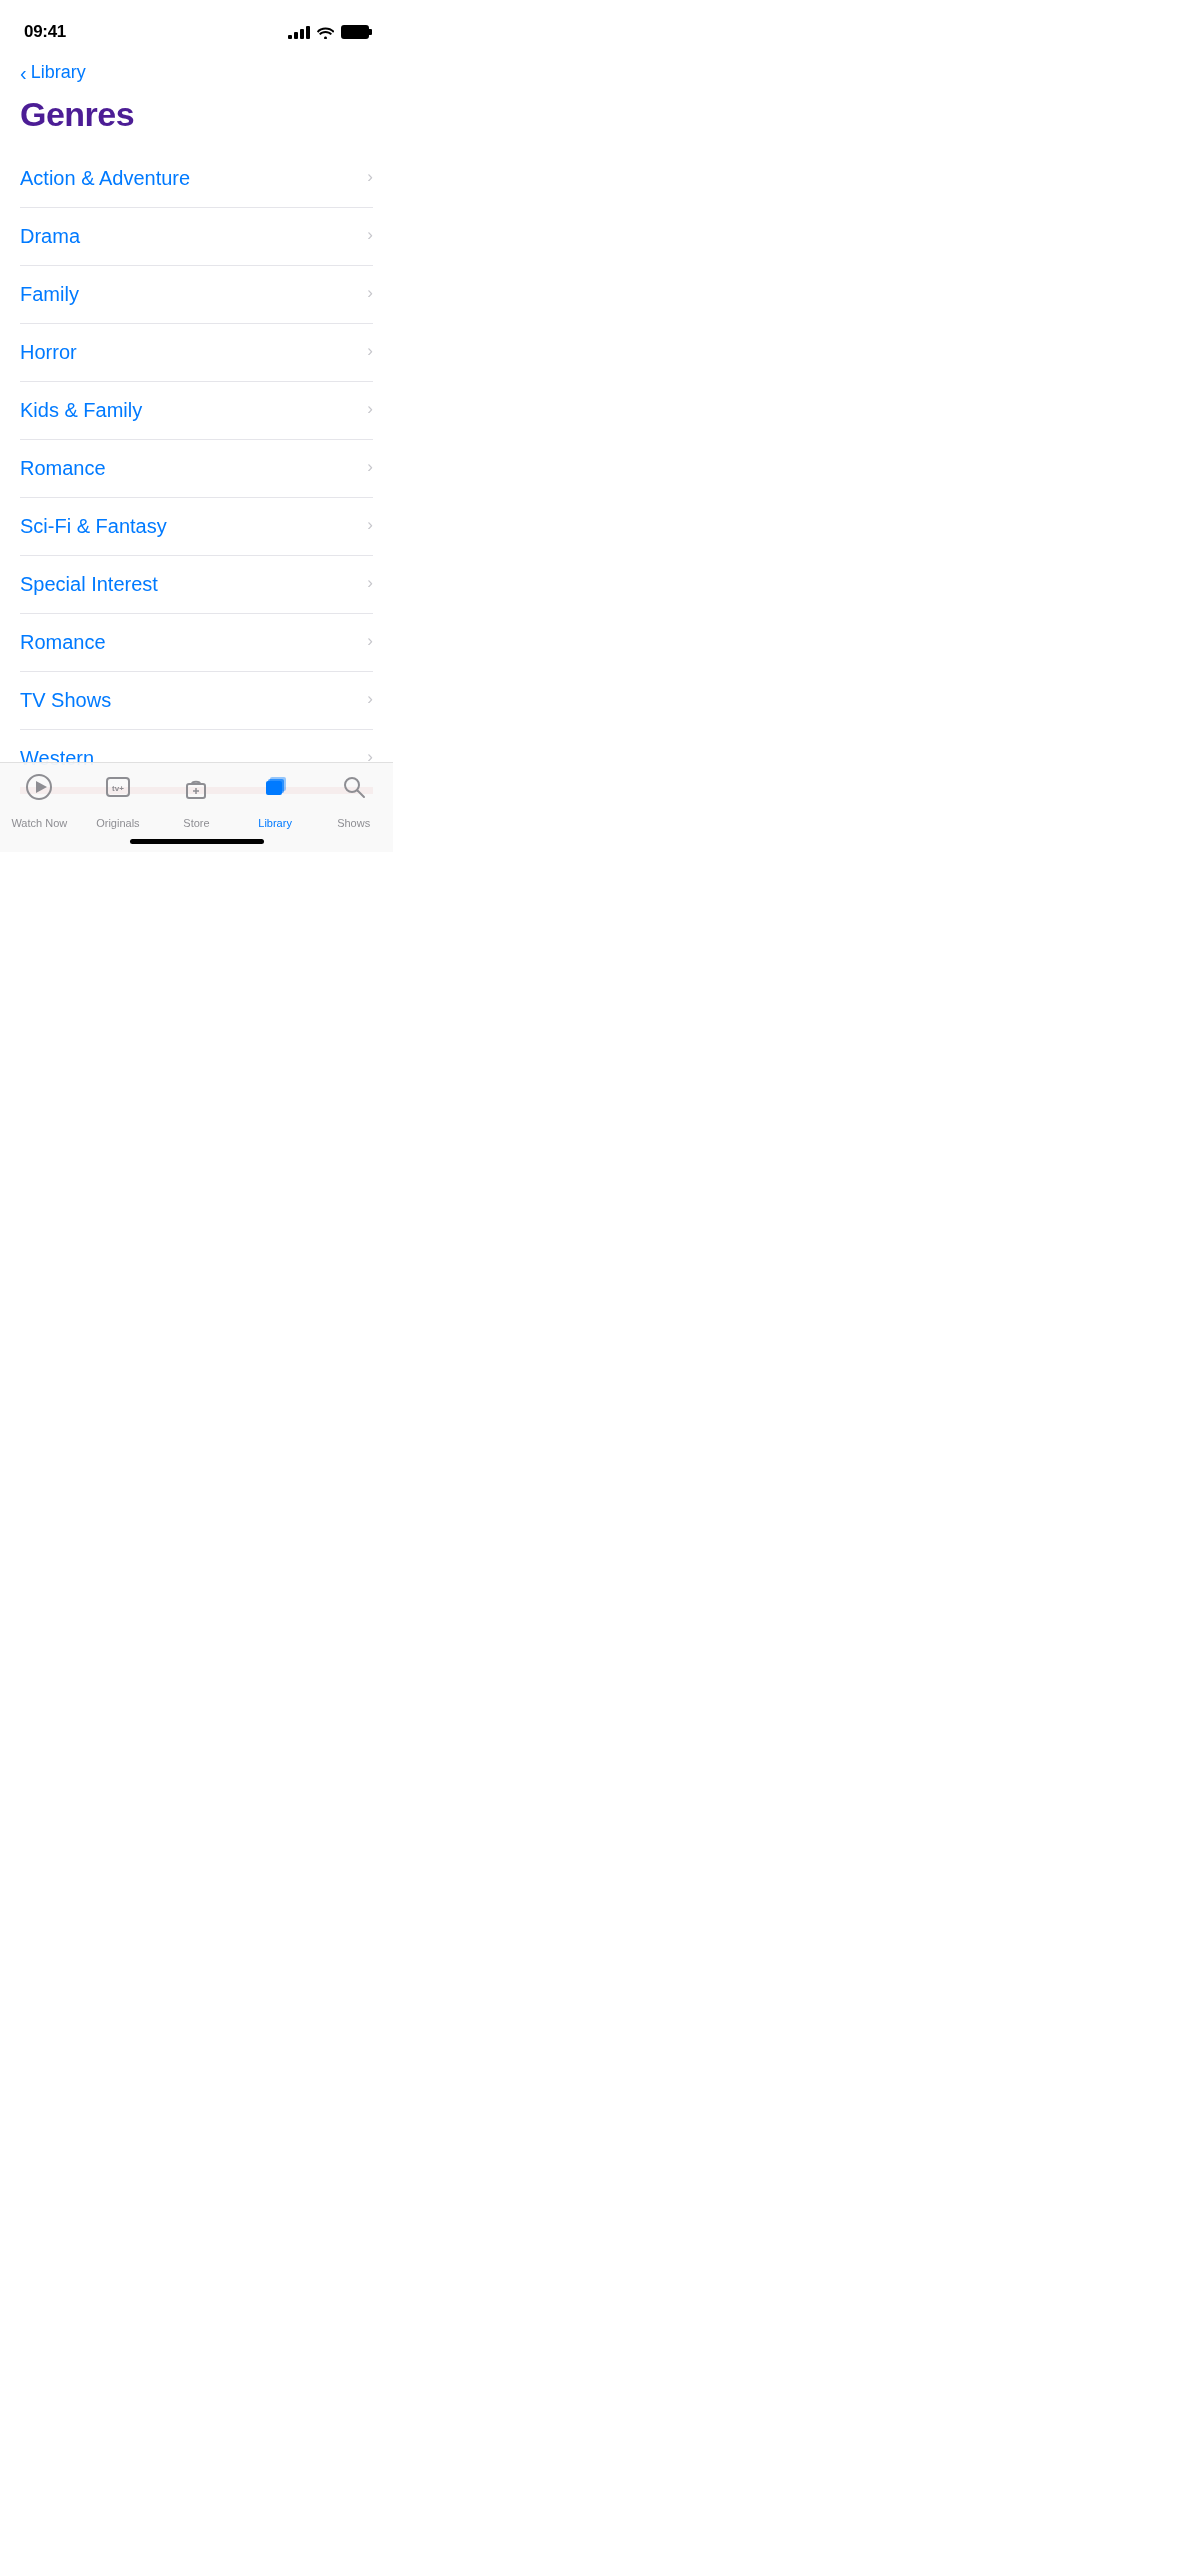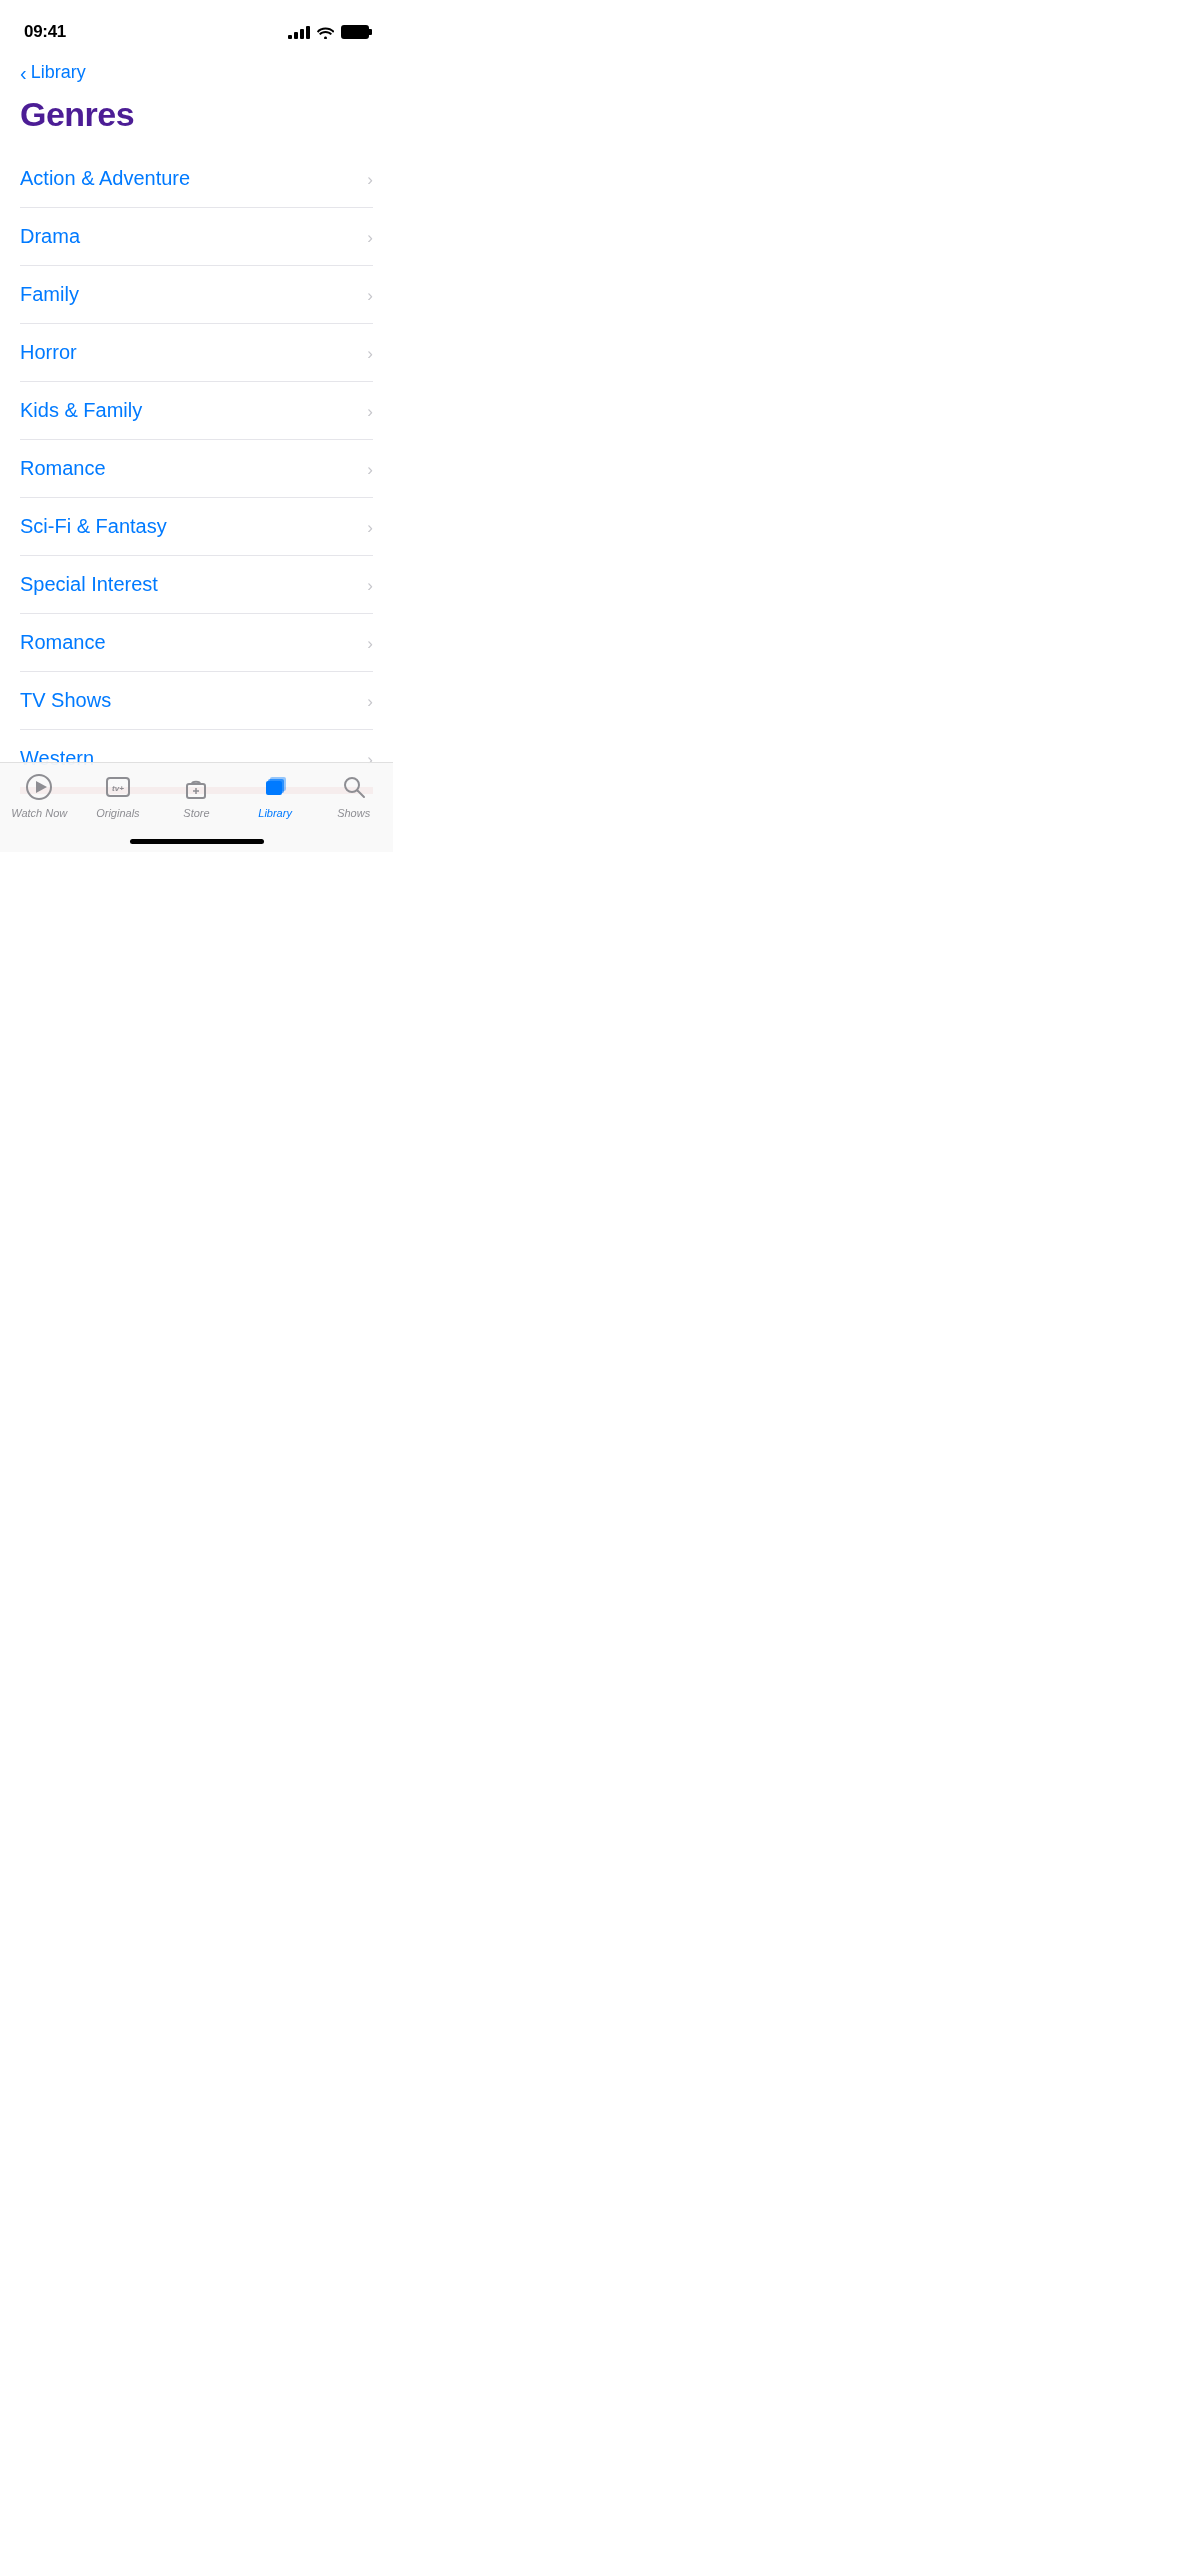--- a/index.html
+++ b/index.html
@@ -110,21 +110,21 @@
       letter-spacing: -0.5px;
     }
 
     
     .genre-list {
       padding: 0 20px;
     }
 
     .genre-item {
       display: flex;
-      align-items: flex-end;
+      align-items: flex-start;
       justify-content: space-between;
       padding: 17px 0;
       border-bottom: 1px solid #e5e5ea;
       cursor: pointer;
     }
 
     .genre-item:last-child {
       border-bottom: 7px solid #b91c1c;
     }
 
@@ -152,24 +152,23 @@
       display: flex;
       align-items: flex-start;
       justify-content: space-around;
       padding-top: 10px;
     }
 
     .tab-item {
       display: flex;
       flex-direction: column;
       align-items: center;
-      gap: 6px;
+      gap: 16px;
       cursor: pointer;
       min-width: 60px;
-      font-style: italic;
     }
 
     .tab-icon {
       width: 28px;
       height: 28px;
       display: flex;
       align-items: center;
       justify-content: center;
     }
 

